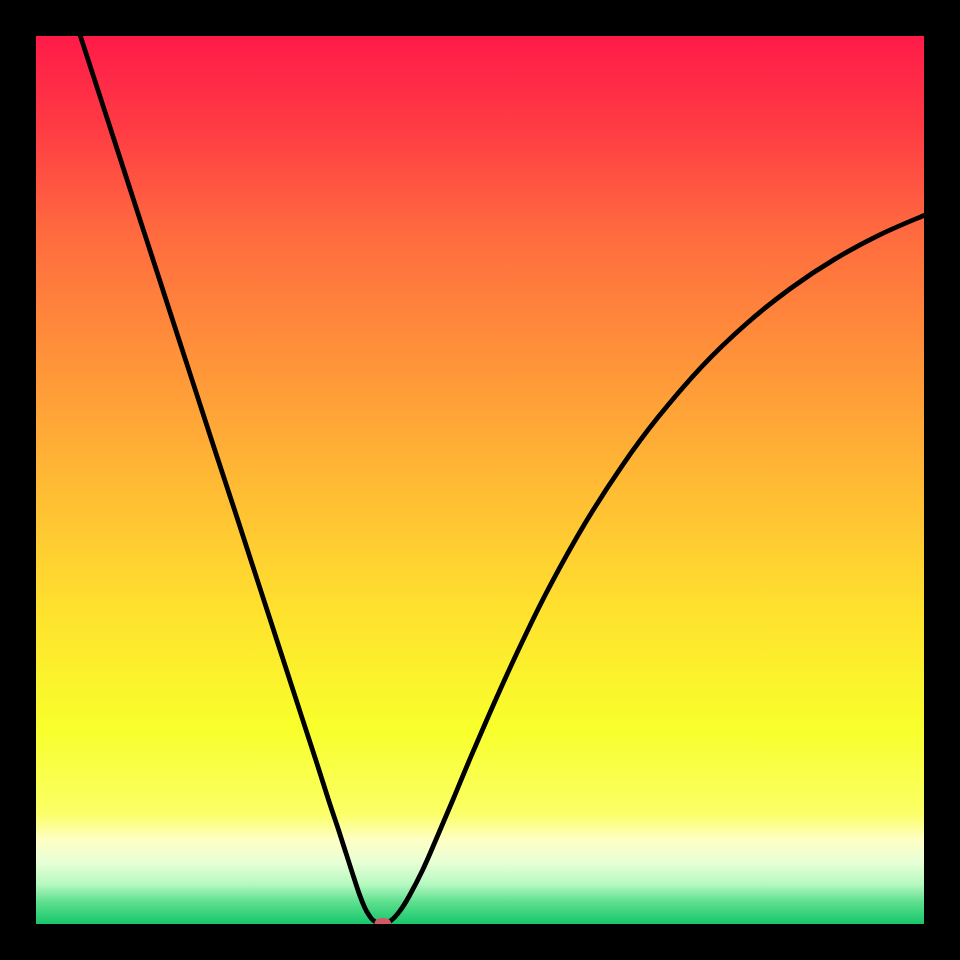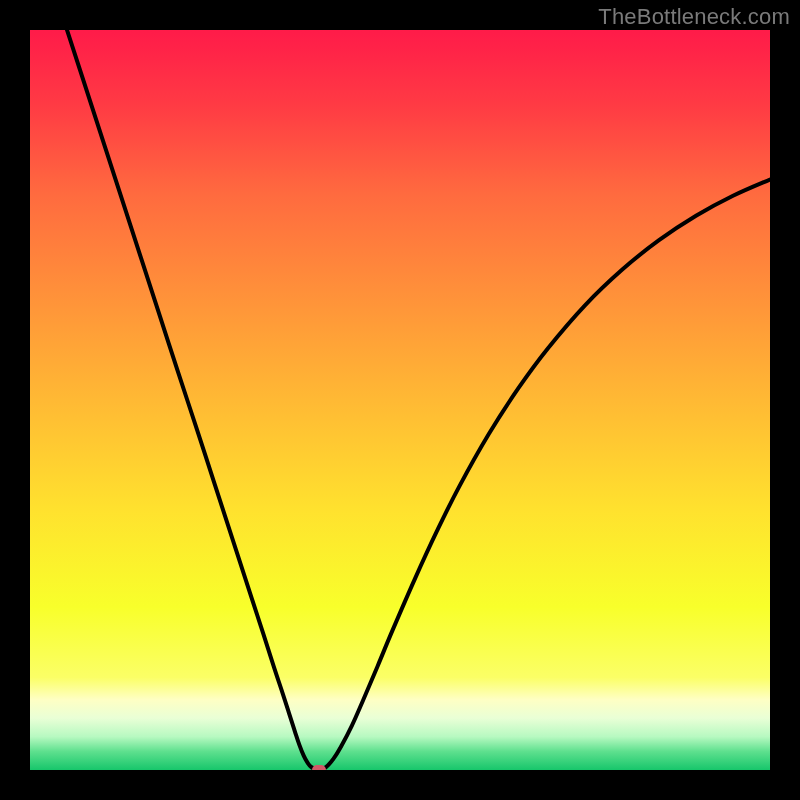--- a/index.html
+++ b/index.html
@@ -49,21 +49,20 @@
     font-size: 22px;
     color: #7a7a7a;
     letter-spacing: 0.2px;
     user-select: none;
   }
 </style>
 </head>
 <body>
 <div class="frame">
 
-  <div class="watermark">TheBottleneck.com</div>
 
   <div class="plot">
     <svg class="gradient" viewBox="0 0 740 740" preserveAspectRatio="none">
       <defs>
         <linearGradient id="bg" x1="0" y1="0" x2="0" y2="1">
             <stop offset="0.00%" stop-color="#ff1b49"></stop>
             <stop offset="10.00%" stop-color="#ff3a44"></stop>
             <stop offset="22.00%" stop-color="#ff6a3f"></stop>
             <stop offset="35.00%" stop-color="#ff8f3a"></stop>
             <stop offset="50.00%" stop-color="#ffb934"></stop>

